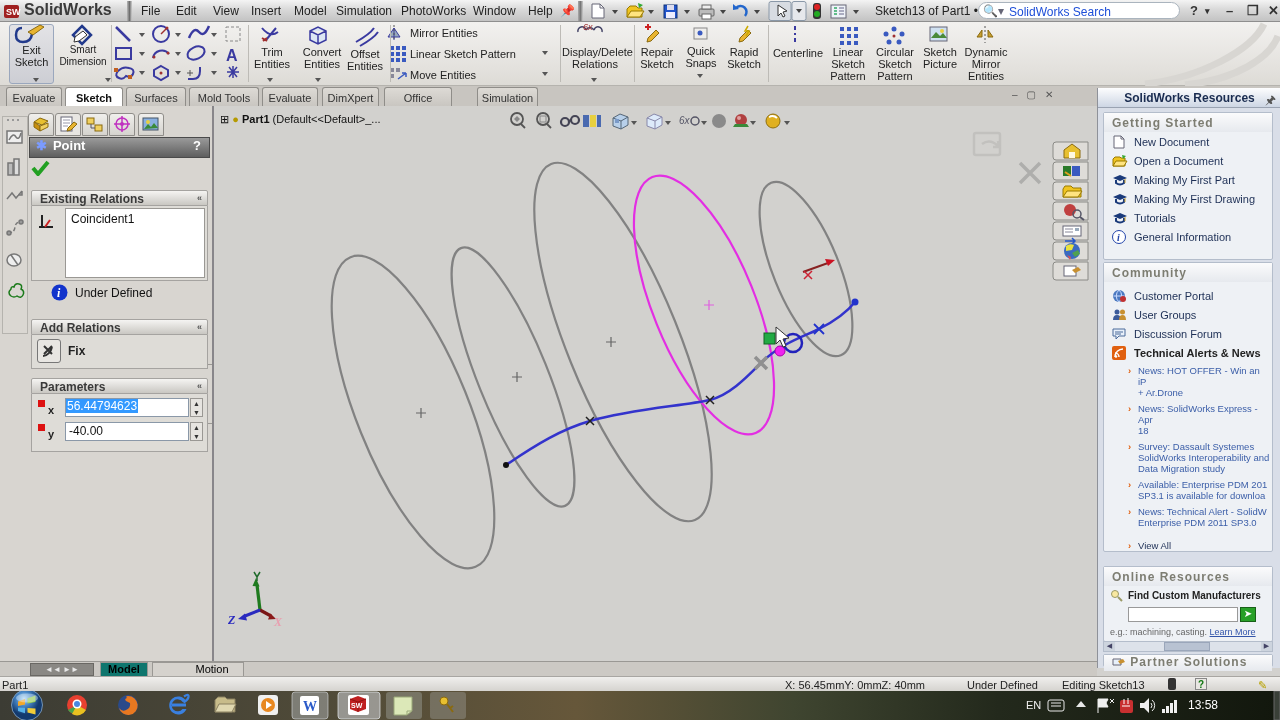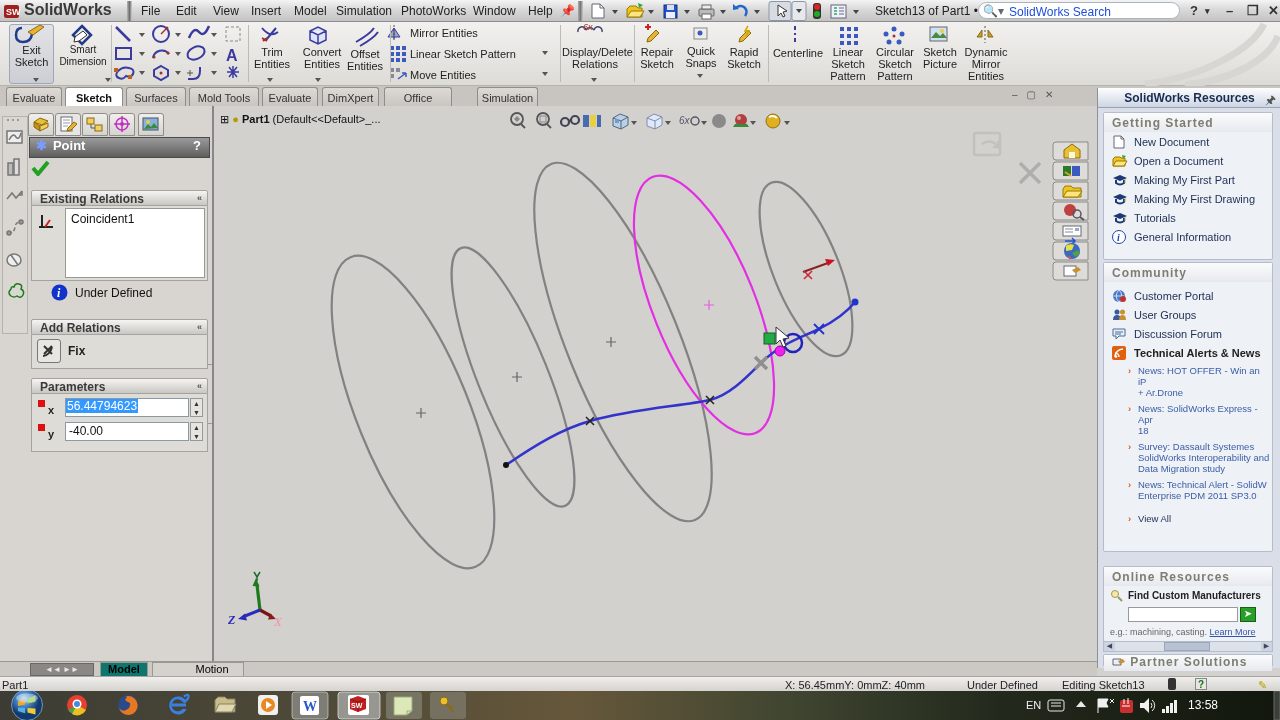--- a/index.html
+++ b/index.html
@@ -583,20 +583,21 @@
             <path d="M3 5 h8 M3 7 h6" stroke="#4a6a9a"></path>
           </svg>Discussion Forum</div>
   <div class="ritem" style="font-weight:bold;color:#222;"><svg class="icn" width="14" height="14">
             <rect x="0" y="0" width="14" height="14" rx="2" fill="#e06010"></rect>
             <path d="M3 11 a8 8 0 0 1 8 -8 M3 7 a4 4 0 0 1 4 4" stroke="#fff" stroke-width="1.5" fill="none"></path>
             <circle cx="4" cy="10.5" r="1.3" fill="#fff"></circle>
           </svg>Technical Alerts &amp; News</div>
   <div class="rnews">News: HOT OFFER - Win an iP<br>+ Ar.Drone</div>
   <div class="rnews">News: SolidWorks Express - Apr<br>18</div>
   <div class="rnews">Survey: Dassault Systemes<br>SolidWorks Interoperability and<br>Data Migration study</div>
+  <div class="rnews">Available: Enterprise PDM 201<br>SP3.1 is available for downloa</div>
   <div class="rnews">News: Technical Alert - SolidW<br>Enterprise PDM 2011 SP3.0</div>
   <div class="rnews" style="color:#1d2f55;margin-top:7px;">View All</div>
  </div>
  <div class="rbox" style="top:478px;height:76px;">
   <div class="rhead">Online Resources</div>
   <div class="ritem" style="font-weight:bold;color:#222;font-size:10px;padding-left:24px;"><svg class="icn" width="13" height="13" style="left:6px;">
             <circle cx="5" cy="5" r="3.5" fill="#f8e8a0" stroke="#996"></circle>
             <path d="M8 8 l4 4" stroke="#996" stroke-width="2"></path>
           </svg>Find Custom Manufacturers</div>
   <div class="abs" style="left:24px;top:40px;width:110px;height:15px;background:#fff;border:1px solid #999;"></div>

